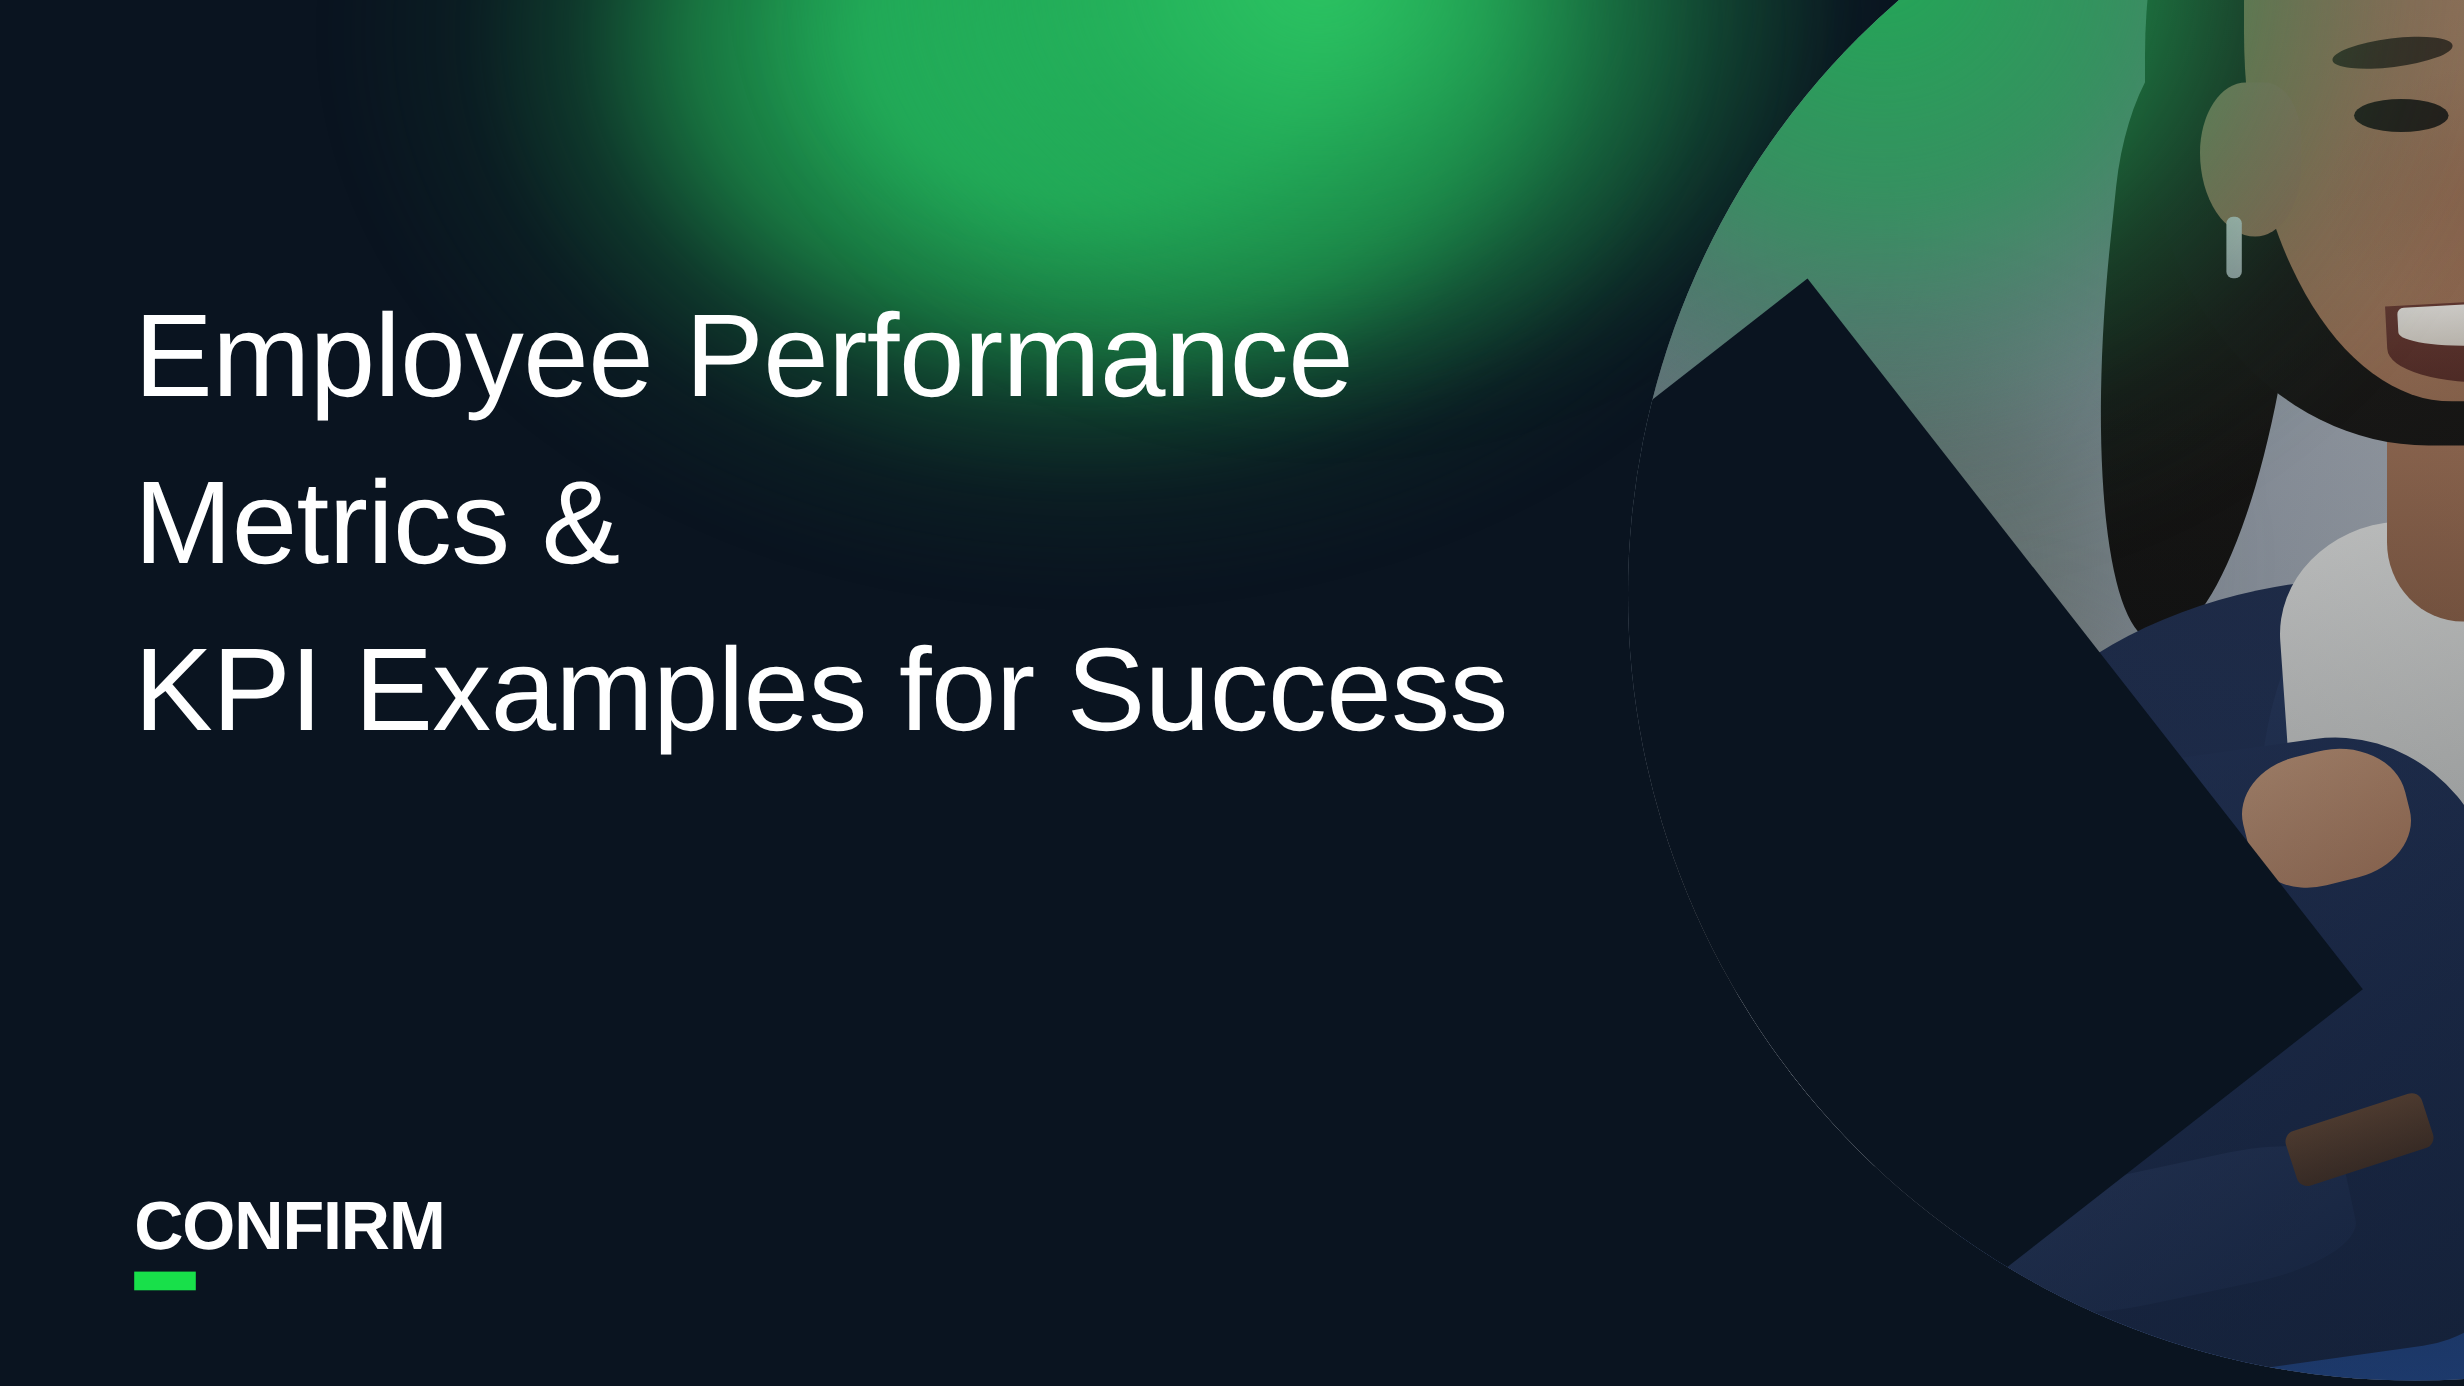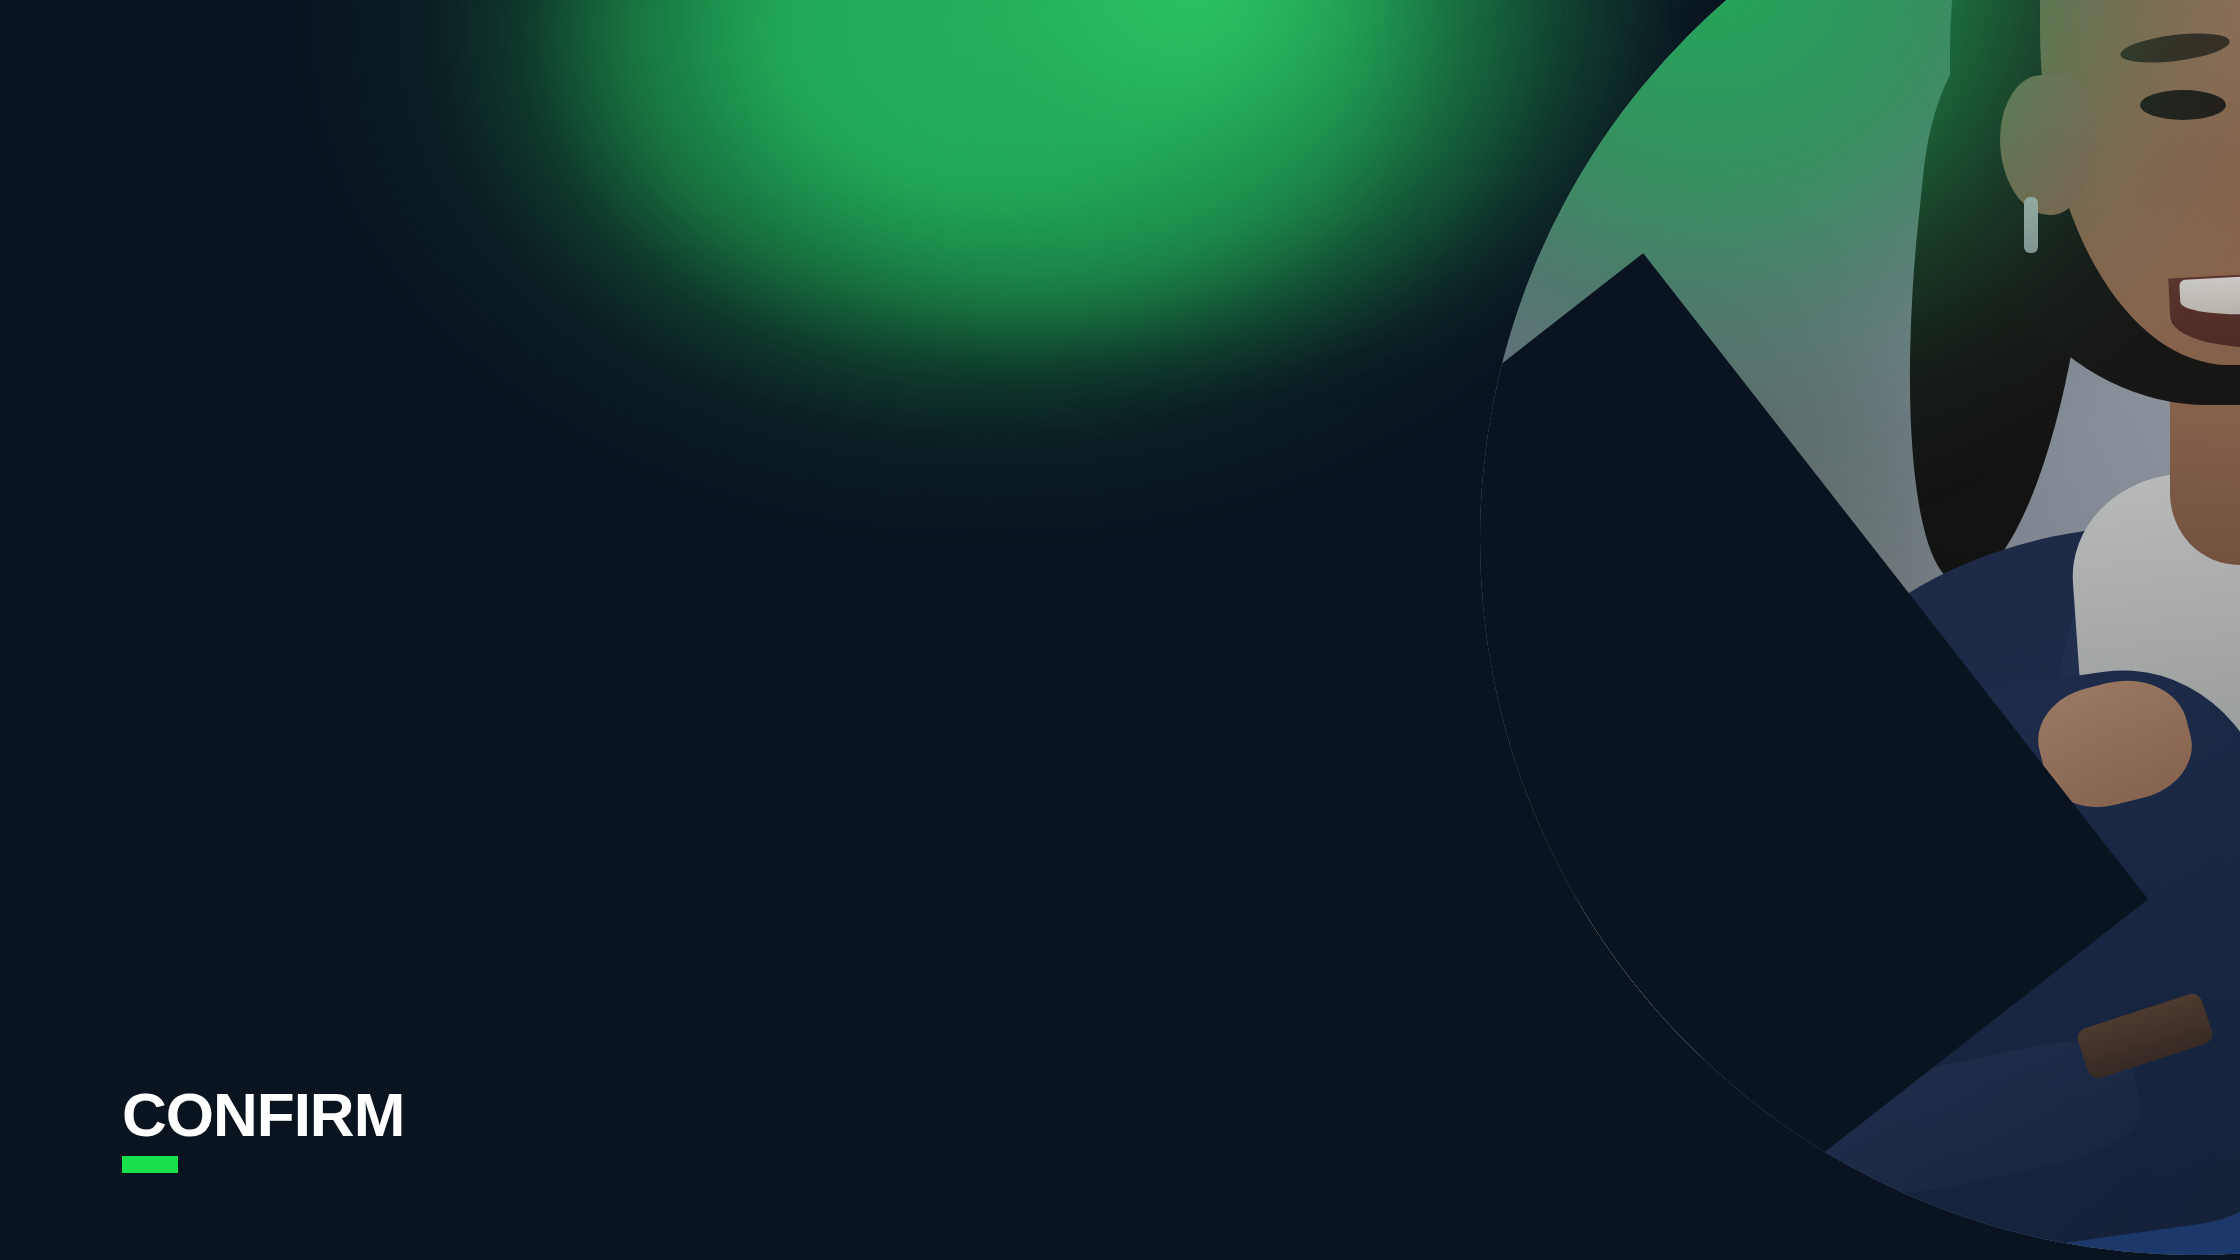--- a/index.html
+++ b/index.html
@@ -299,20 +299,22 @@
       <div class="subj mouth"></div>
       <div class="subj teeth"></div>
 
       <div class="photo-tint"></div>
       <div class="photo-green"></div>
       <div class="photo-wedge"></div>
     </div>
   </div>
 
   <div class="content">
+    <h1 class="title">Employee Performance Metrics &amp;
+KPI Examples for Success</h1>
 
 
     <div class="logo">
       <div class="logo-word">CONFIRM</div>
       <div class="logo-bar"></div>
     </div>
   </div>
 
 </div>
 

